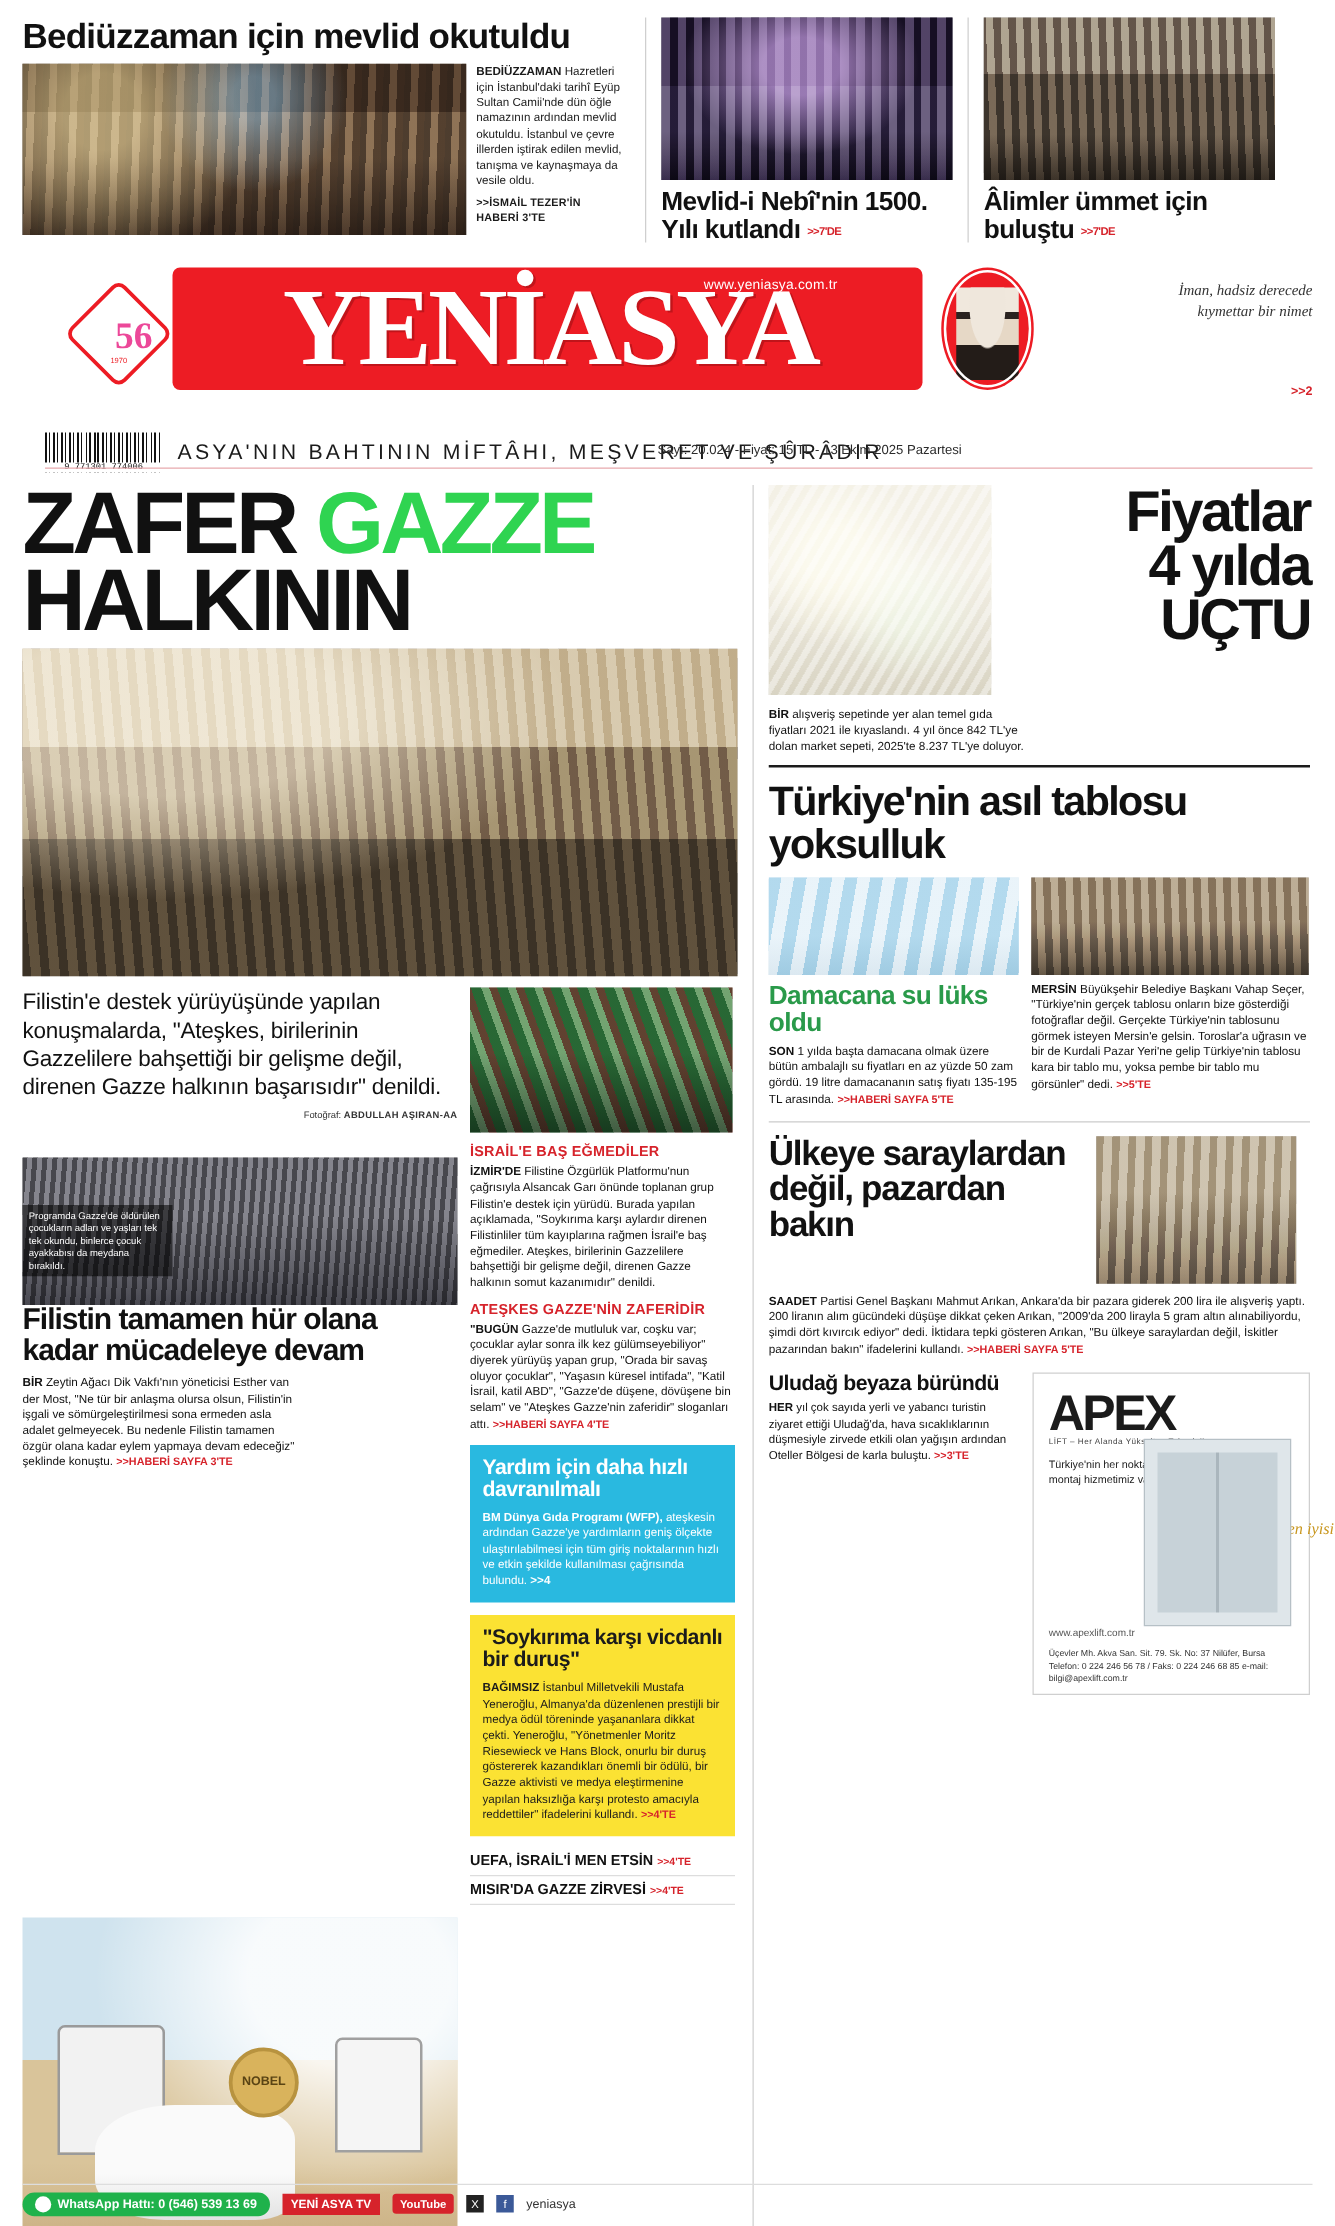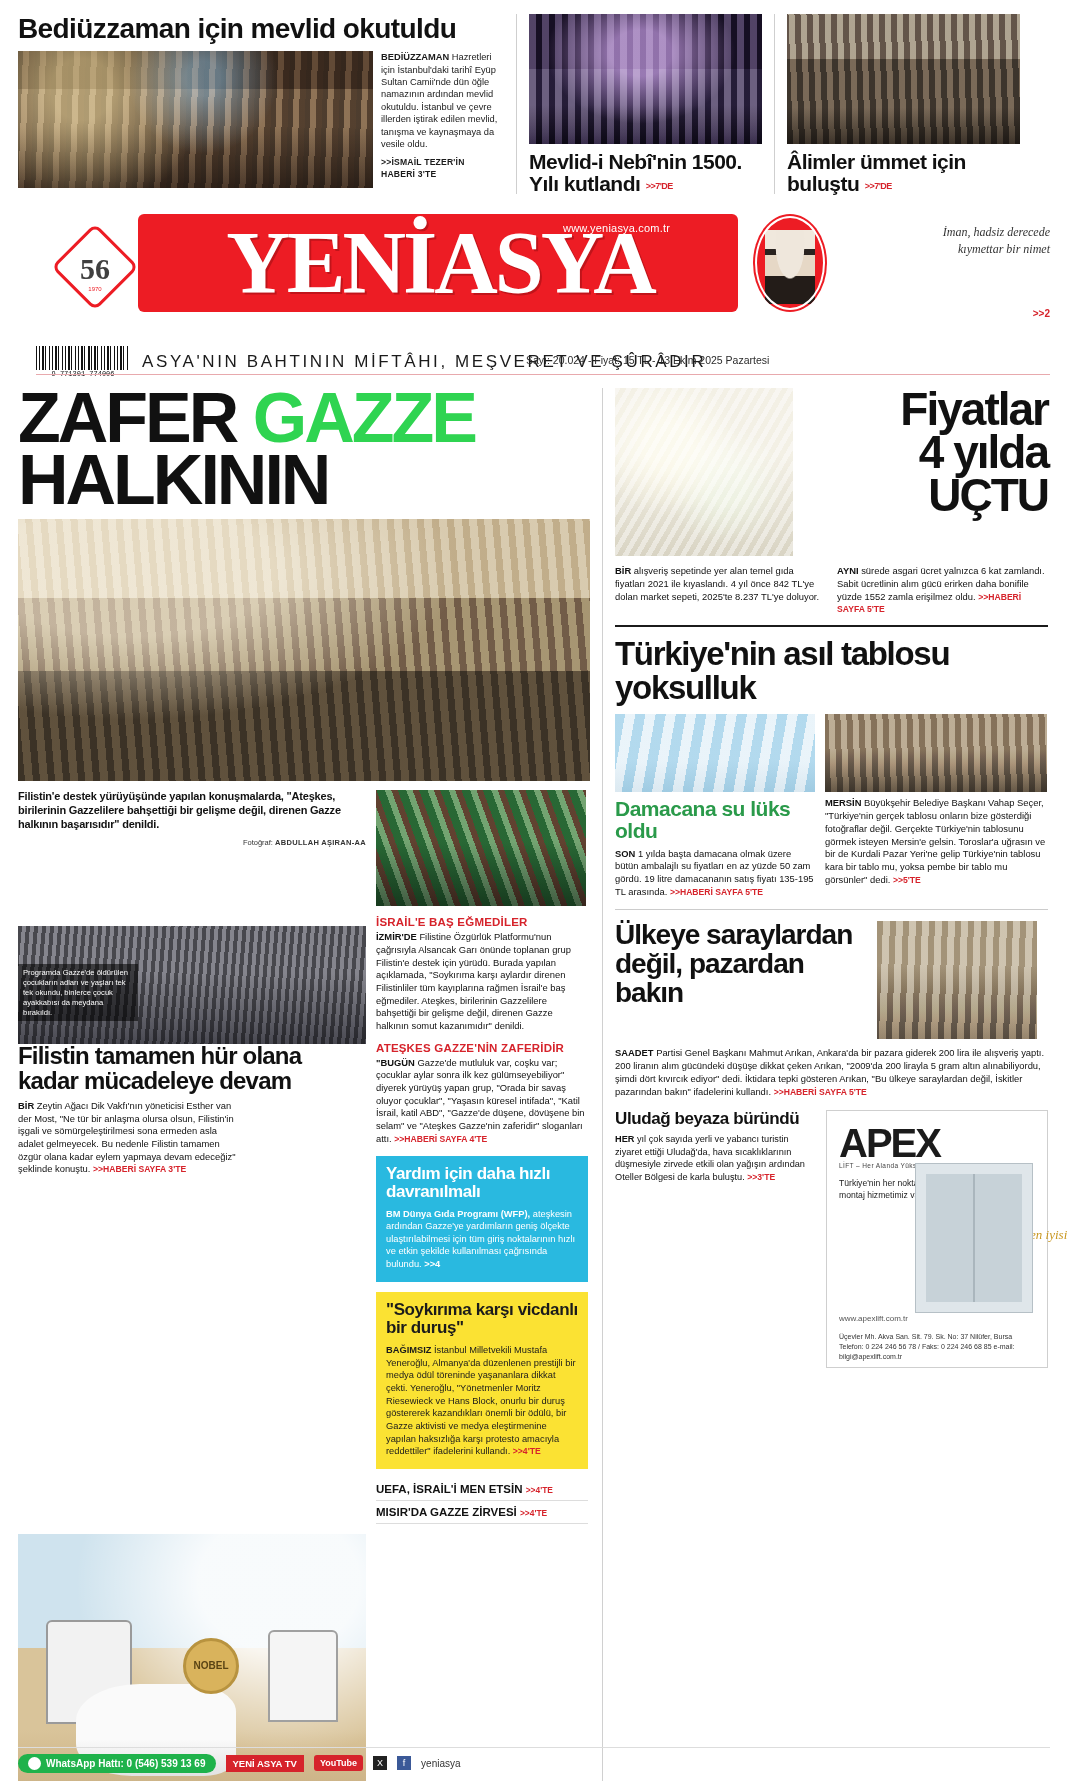--- a/index.html
+++ b/index.html
@@ -75,22 +75,22 @@
   }
   .mh-56 {
     position:absolute; left:38px; top:20px; width:78px; height:82px;
   }
   .mh-56 .dia {
     width:62px; height:62px; margin:8px auto 0;
     border:3px solid #ed1c24; transform:rotate(45deg);
     border-radius:8px;
   }
   .mh-56 .num {
-    position:absolute; left:0; top:24px; width:78px; text-align:center;
-    font-family:"Liberation Serif", serif; font-size:30px; color:#404040;
+    position:absolute; left:12px; top:24px; width:78px; text-align:center;
+    font-family:"Liberation Serif", serif; font-size:30px; color:#ec4899;
     font-weight:bold;
   }
   .mh-56 .yr {
     position:absolute; left:0; top:58px; width:78px; text-align:center;
     font-size:6px; color:#ed1c24;
   }
   .mh-oval {
     position:absolute; left:735px; top:6px; width:74px; height:98px;
     border-radius:50%; background:#ed1c24; overflow:hidden;
   }
@@ -147,21 +147,21 @@
       radial-gradient(ellipse at 20% 20%, rgba(210,195,170,.7) 0 22%, transparent 50%),
       repeating-linear-gradient(85deg, rgba(60,50,40,.45) 0 7px, rgba(200,185,160,.4) 7px 15px),
       linear-gradient(180deg,#cdbfa6 0 30%, #8d7f68 30% 58%, #4e4537 58% 100%);
     background-blend-mode:screen, overlay, normal;
   }
   .lead-sub {
     display:flex; gap:10px; margin-top:9px;
   }
   .lead-sub .txt { width:348px; }
   .lead-sub .txt p {
-    font-size:11px; font-weight:bold; line-height:1.26; letter-spacing:-.2px;
+    font-size:18px; font-weight:normal; line-height:1.26; letter-spacing:-.2px;
   }
   .lead-credit { font-size:7.5px; text-align:right; margin-top:6px; color:#333; }
   .lead-credit b { letter-spacing:.3px; }
   .lead-sub .ph {
     width:210px; height:116px;
     background:
       repeating-linear-gradient(70deg, rgba(20,120,60,.55) 0 8px, rgba(240,240,240,.6) 8px 14px, rgba(200,30,40,.5) 14px 20px),
       linear-gradient(180deg,#4b6b4a 0 45%, #2b3c2b 100%);
     background-blend-mode:overlay, normal;
   }
@@ -486,24 +486,20 @@
         <div class="ph"></div>
         <div class="tt">
           <div>Fiyatlar</div>
           <div>4 yılda</div>
           <div>UÇTU</div>
         </div>
       </div>
       <div class="r-twocol">
         <div>
           <b>BİR</b><span> alışveriş sepetinde yer alan temel gıda fiyatları 2021 ile kıyaslandı. 4 yıl önce 842 TL'ye dolan market sepeti, 2025'te 8.237 TL'ye doluyor.</span>
-        </div>
-        <div>
-          <b>AYNI</b><span> sürede asgari ücret yalnızca 6 kat zamlandı. Sabit ücretlinin alım gücü erirken daha bonifile yüzde 1552 zamla erişilmez oldu.</span>
-          <span class="ref">&gt;&gt;HABERİ SAYFA 5'TE</span>
         </div>
       </div>
 
       <div class="r-h2">Türkiye'nin asıl tablosu yoksulluk</div>
 
       <div class="r-row">
         <div class="c-a">
           <div class="r-ph-water"></div>
           <div class="r-green">Damacana su lüks oldu</div>
           <div class="r-body">

